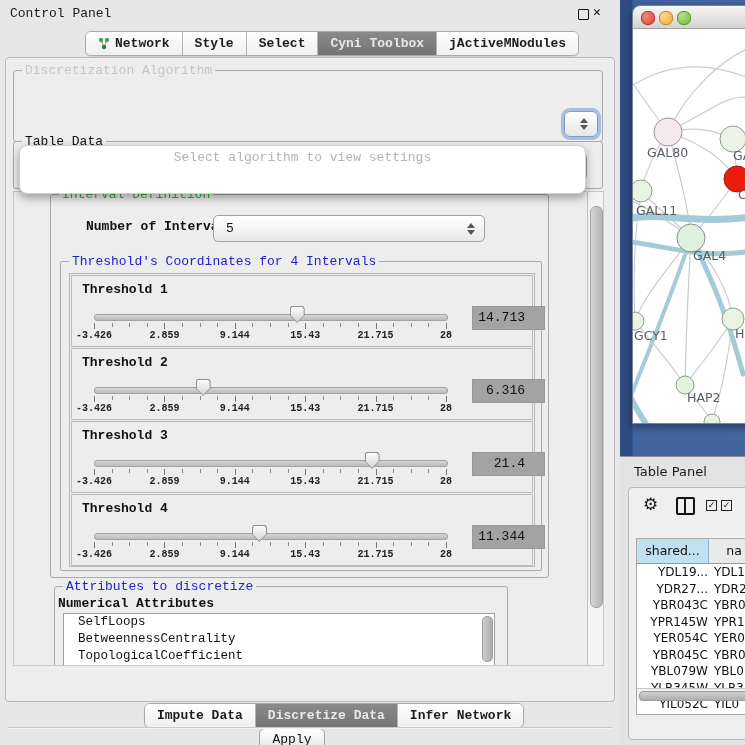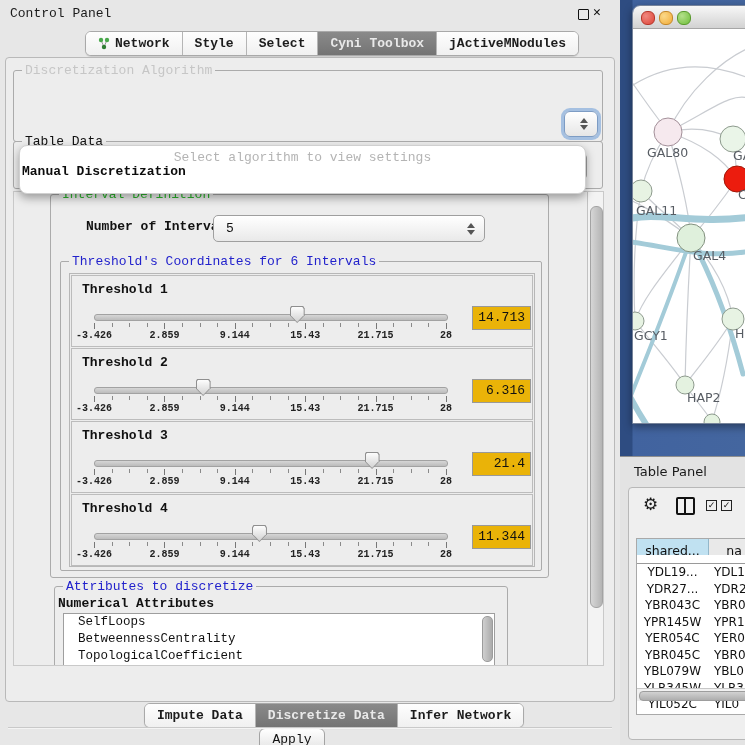--- a/index.html
+++ b/index.html
@@ -49,21 +49,21 @@
   #grp-blue{position:absolute;left:9px;top:66px;width:480px;height:308px;border:1px solid #ababab;border-radius:2px;}
   #rows-box{position:absolute;left:8px;top:11px;width:464px;height:292px;border:1px solid #b7b7b7;background:#ececec;}
   .trow{position:relative;width:460px;height:70px;margin:1px;background:#ededed;border:1px solid #bcbcbc;}
   .trow-label{position:absolute;left:10px;top:6px;font-size:13px;font-weight:bold;}
   .track{position:absolute;left:22px;top:38px;width:352px;height:5px;border-radius:3px;background:linear-gradient(#d6d6d6,#bcbcbc);border:1px solid #a2a2a2;}
   .thumb-o{position:absolute;top:30px;width:15px;height:17px;background:#8f8f8f;clip-path:polygon(10% 0,90% 0,100% 14%,100% 55%,50% 100%,0 55%,0 14%);}
   .thumb-i{position:absolute;left:1px;top:1px;width:13px;height:15px;background:linear-gradient(#fdfdfd,#d2d2d2);clip-path:polygon(10% 0,90% 0,100% 14%,100% 55%,50% 100%,0 55%,0 14%);}
   .tick{position:absolute;top:47px;width:1px;height:4px;background:#8a8a8a;}
   .tick.major{height:6px;background:#777;}
   .ticklab{position:absolute;top:54px;width:64px;text-align:center;font-size:10px;font-weight:600;color:#222;}
-  .valbox{position:absolute;left:400px;top:30px;width:52px;height:22px;background:#eab308;border:1px solid #999;font-size:13px;text-align:right;padding-right:5px;line-height:22px;}
+  .valbox{position:absolute;left:400px;top:30px;width:52px;height:22px;background:#a3a3a3;border:1px solid #999;font-size:13px;text-align:right;padding-right:19px;line-height:22px;}
   #grp-attrs{left:40px;top:394px;width:452px;height:110px;}
   #attr-heading{position:absolute;left:3px;top:9px;font-size:13px;font-weight:bold;}
   #attr-list{position:absolute;left:8px;top:26px;width:430px;height:70px;background:#fff;border:1px solid #9e9e9e;overflow:hidden;}
   .attr-item{height:17px;line-height:17px;padding-left:14px;font-size:12.5px;white-space:nowrap;}
   #attr-scroll{position:absolute;right:1px;top:2px;width:9px;height:44px;border-radius:5px;background:linear-gradient(90deg,#cfcfcf,#ababab);border:1px solid #9c9c9c;}
   #apply-btn{position:absolute;left:253px;top:670px;width:64px;height:22px;border-radius:6px;background:linear-gradient(#ffffff,#e3e3e3);border:1px solid #a3a3a3;font-size:13px;text-align:center;line-height:22px;}
   #ridge{position:absolute;left:8px;top:727px;width:604px;height:1px;background:#c9c9c9;box-shadow:0 1px 0 #f4f4f4;}
   
   #desktop{position:absolute;left:620px;top:0;width:125px;height:456px;background:linear-gradient(90deg,#2e4c81 0px,#2e4c81 12px,#41639f 13px,#44669f 100%);}
   #netwin{position:absolute;left:632px;top:5px;width:120px;height:417px;border:1px solid #77849b;border-radius:8px 8px 0 0;overflow:hidden;box-shadow:0 3px 8px rgba(0,0,0,.4);}
@@ -79,26 +79,26 @@
   #tpanel-title{position:absolute;left:14px;top:7px;font-size:13px;color:#1a1a1a;}
   #tpanel-inner{position:absolute;left:8px;top:30px;width:130px;height:251px;background:#efefef;border:1px solid #b8b8b8;border-radius:4px;}
   #gear-ico{position:absolute;left:14px;top:6px;font-size:17px;color:#1a1a1a;}
   #cols-ico{position:absolute;left:47px;top:9px;width:15px;height:14px;border:2px solid #111;border-radius:2px;}
   #cols-ico::after{content:"";position:absolute;left:6px;top:0;width:2px;height:14px;background:#111;}
   .chk{position:absolute;top:12px;width:9px;height:9px;border:1.5px solid #222;font-size:9px;line-height:8px;text-align:center;color:#111;}
   #chk1{left:77px;}
   #chk2{left:92px;}
   #tbl{position:absolute;left:7px;top:50px;width:122px;height:175px;background:#fff;border:1px solid #a9a9a9;overflow:hidden;}
   #tbl-head{position:absolute;left:0;top:0;width:100%;height:24px;display:flex;border-bottom:1px solid #9a9a9a;}
-  .hcell{height:16px;line-height:24px;font-size:12.5px;text-align:center;overflow:hidden;white-space:nowrap;}
+  .hcell{height:24px;line-height:24px;font-size:12.5px;text-align:center;overflow:hidden;white-space:nowrap;}
   #hcell-0{width:71px;background:#c0e1f1;border-right:1px solid #93b7ca;}
   #hcell-1{flex:1;background:#e9e9e9;}
   #tbl-rows{position:absolute;left:0;top:25px;width:100%;}
   .trow2{display:flex;height:16.5px;line-height:16px;font-size:12px;white-space:nowrap;}
-  .c0{width:71px;text-align:center;overflow:hidden;}
+  .c0{width:71px;text-align:right;overflow:hidden;}
   .c1{padding-left:6px;overflow:hidden;}
   #hscroll{position:absolute;left:0px;bottom:13px;width:122px;height:12px;background:#f1f1f1;border-top:1px solid #c7c7c7;}
   #hscroll .thumb{position:absolute;left:2px;top:1.5px;width:116px;height:8px;border-radius:4px;background:linear-gradient(#d2d2d2,#aeaeae);border:1px solid #9d9d9d;}
   svg text{font-family:"DejaVu Sans","Liberation Sans",sans-serif;}
 </style>
 </head>
 <body>
 
 <div id="root">
 
@@ -161,21 +161,21 @@
           <span class="grp-title t-green">Interval Definition</span>
           <span id="noi-label">Number of Intervals</span>
           <div id="combo-noi" class="combo">
             <span class="txt">5</span>
             <span class="stepper">
                 <span class="up"></span>
                 <span class="dn"></span>
               </span>
           </div>
           <div id="grp-blue">
-            <span class="grp-title t-blue">Threshold's Coordinates for 6 Intervals</span>
+            <span class="grp-title t-blue">Threshold's Coordinates for 4 Intervals</span>
             <div id="rows-box">
                 <div class="trow">
                   <div class="trow-label">Threshold 1</div>
                   <div class="track"></div>
                   <div class="tick major" style="left: 22px;"></div>
                   <div class="tick" style="left: 39.6px;"></div>
                   <div class="tick" style="left: 57.2px;"></div>
                   <div class="tick" style="left: 74.8px;"></div>
                   <div class="tick major" style="left: 92.4px;"></div>
                   <div class="tick" style="left: 110px;"></div>
@@ -327,21 +327,20 @@
         </div>
 
         <div id="vscroll">
             <div class="thumb"></div>
           </div>
       </div>
 
       <div id="apply-btn">Apply</div>
     <div id="popup">
           <div id="popup-header">Select algorithm to view settings</div>
-          <div class="popup-item" id="popup-item-0">Manual Discretization</div>
         </div>
       </div>
 
     <div id="tabs-bottom" class="tabstrip">
         <div class="tab">
           <span>Impute Data</span>
         </div>
         <div class="tab sel">
           <span>Discretize Data</span>
         </div>

